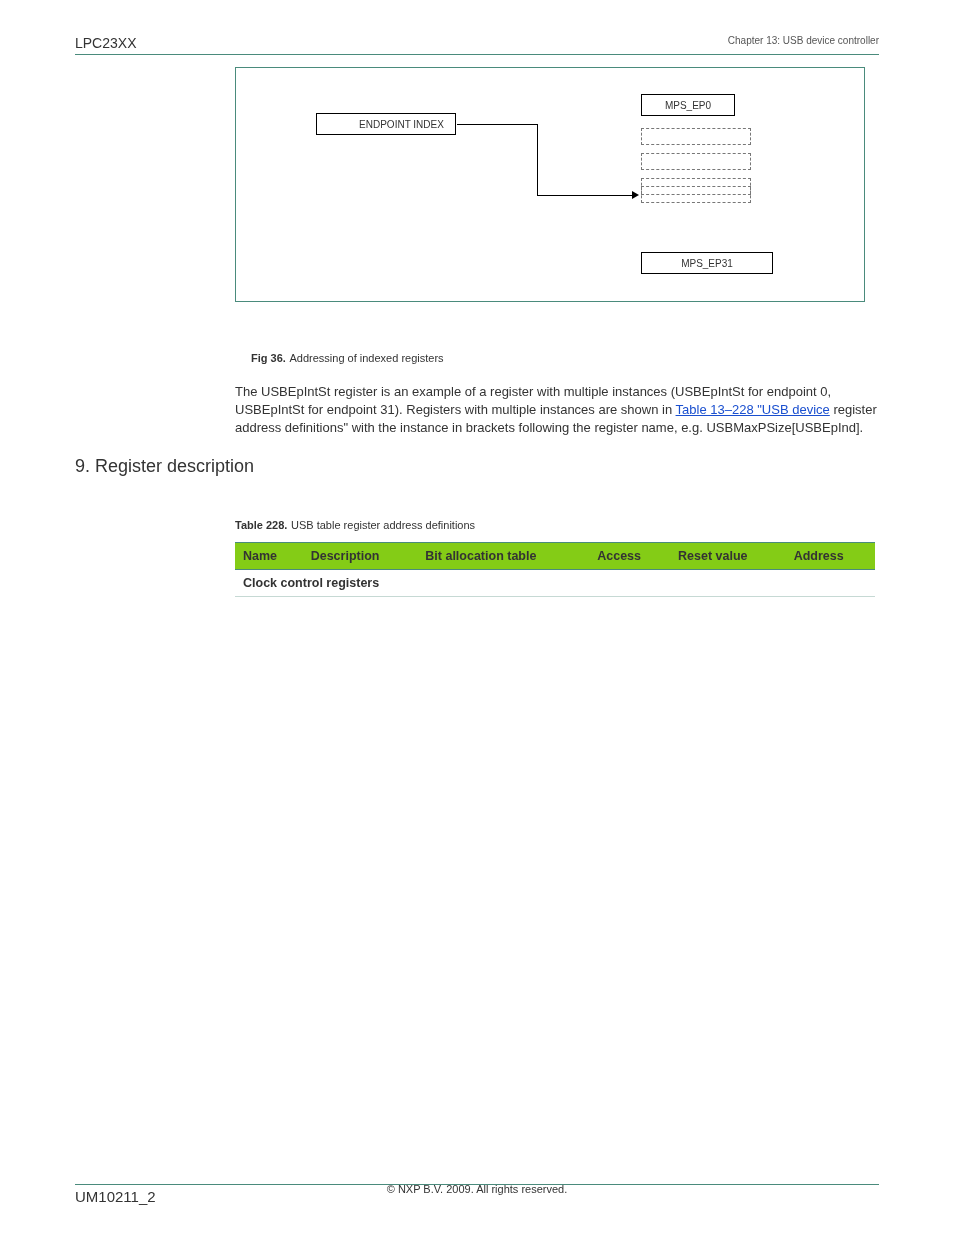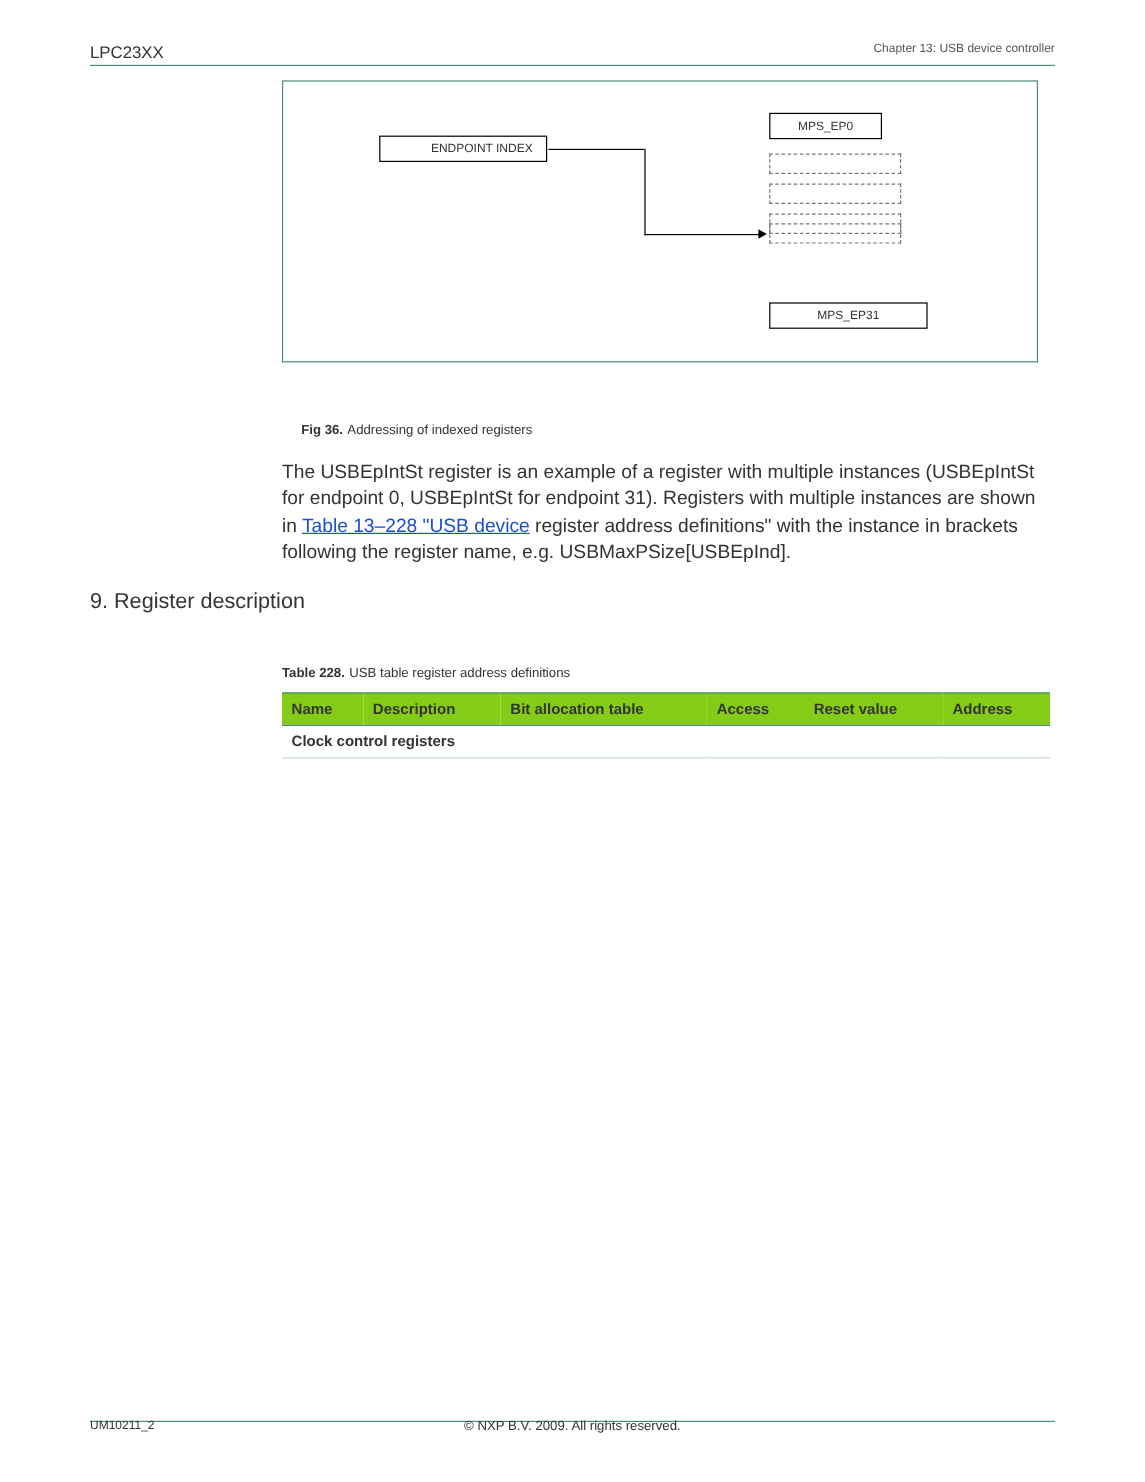--- a/index.html
+++ b/index.html
@@ -58,21 +58,21 @@
   
   .conn-v { position:absolute; width:0; border-left:1px solid #000; }
   .conn-h { position:absolute; height:0; border-top:1px solid #000; }
   .arrow-right {
     position:absolute; width:0; height:0;
     border-top:4px solid transparent;
     border-bottom:4px solid transparent;
     border-left:7px solid #000;
   }
   .para-block { margin-left: 160px; margin-right: 0; }
-  .body-text { font-size: 16px; line-height: 1.4; margin-top: 18px; }
+  .body-text { font-size: 13px; line-height: 1.4; margin-top: 18px; }
   .body-text + .body-text { margin-top: 14px; }
   .section-heading { font-size: 18px; margin-top: 18px; margin-bottom: 12px; }
   .table-link { color: #1a4fcf; text-decoration: underline; }
   
   .tbl {
     margin-left: 160px;
     width: 640px;
     border-collapse: collapse;
     margin-top: 10px;
     font-size: 12.5px;
@@ -86,24 +86,24 @@
     border-bottom: 1px solid #4a8b7c;
   }
   .tbl td {
     padding: 6px 8px;
     border-bottom: 1px solid #c6d9d4;
     vertical-align: top;
   }
   .tbl-title { margin-left: 160px; margin-top: 40px; }
   .footer-row {
     position: absolute;
-    bottom: 41px;
+    bottom: 30px;
     left: 75px; right: 75px;
     display: flex; justify-content: space-between;
-    font-size: 10px;
+    font-size: 15px;
   }
   .footer-center { position:absolute; bottom:40px; left:0; right:0; text-align:center; font-size:11px; }
   .footer-rule {
     position:absolute;
     bottom: 50px;
     left:75px; right:75px;
     border:none; border-top:1px solid #4a8b7c;
   }
 </style>
 </head>

